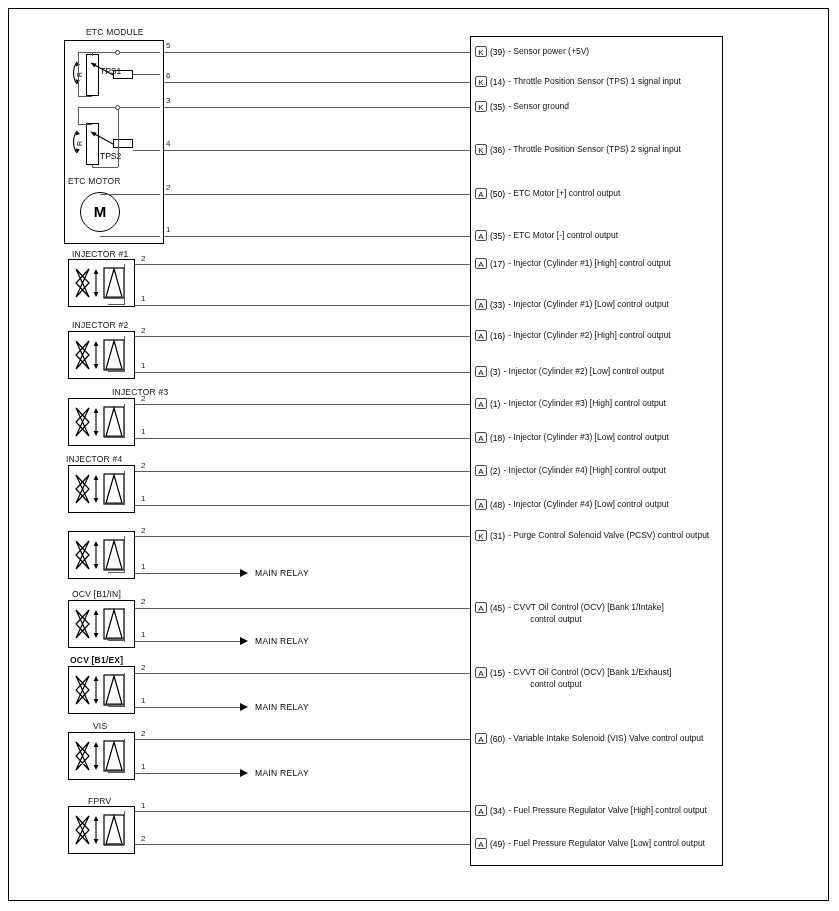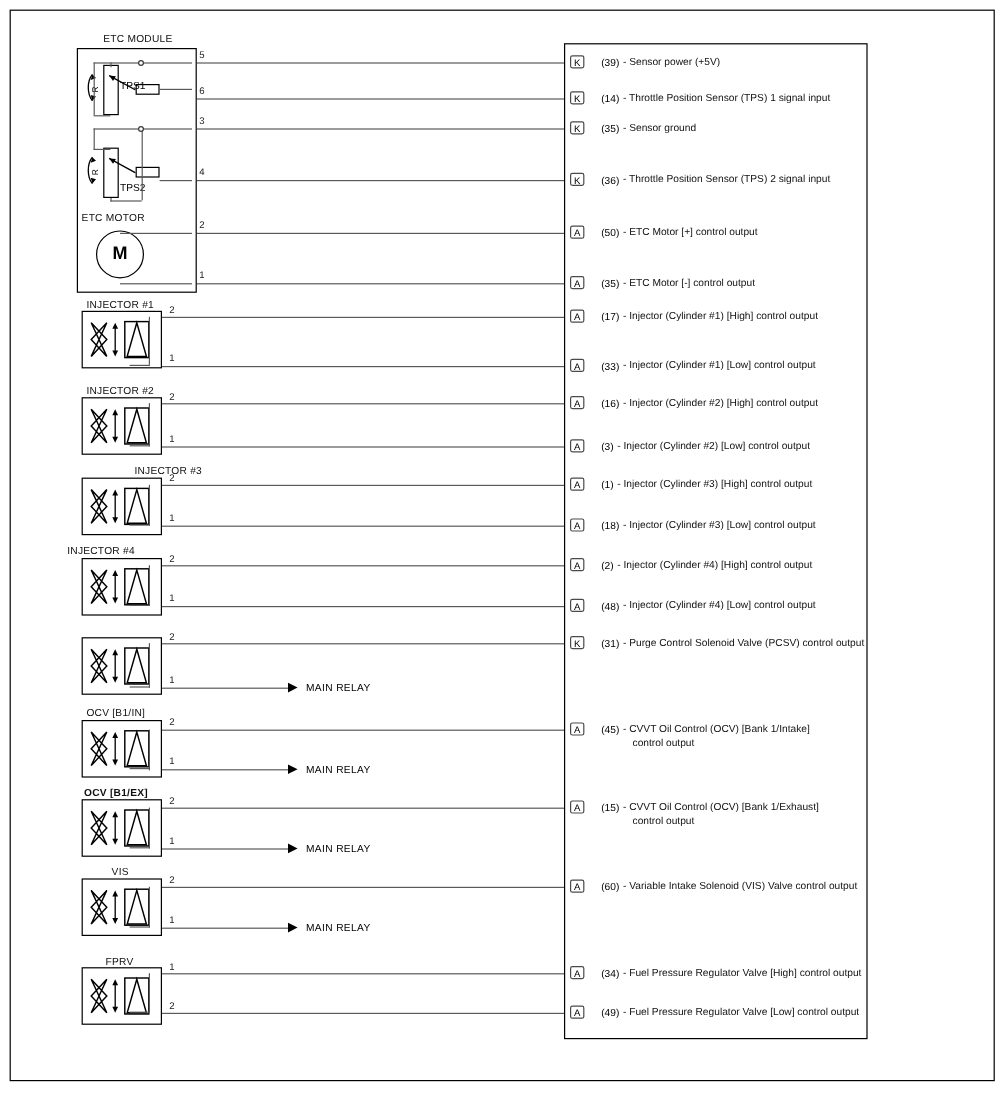--- a/index.html
+++ b/index.html
@@ -81,29 +81,29 @@
     border:1px solid #4a4a4a;
     border-radius:2px;
     font-size:8px;
     text-align:center;
     background:#fff;
     box-sizing:border-box;
   }
   .pin-num{
     font-size:8.5px;
     line-height:13px;
-    margin-left:14px;
+    margin-left:3px;
   }
   .ecm-label{
     font-size:8.5px;
     line-height:11.5px;
     margin-left:3px;
     color:#111;
   }
-  .ecm-label .l2{display:block;margin-left:8px;}
+  .ecm-label .l2{display:block;margin-left:22px;}
   
   .relay-label{
     position:absolute;
     font-size:8.5px;
     letter-spacing:.3px;
     white-space:nowrap;
   }
   .arrowhead{
     position:absolute;
     width:0;height:0;
@@ -391,21 +391,21 @@
     <path d="M24 6 l -2.4 5 l 4.8 0 z" fill="#000"></path>
     <path d="M24 34 l -2.4 -5 l 4.8 0 z" fill="#000"></path>
     <rect x="32" y="5" width="20" height="30" stroke="#000" stroke-width="1.2" fill="#fff"></rect>
     <path d="M42 6 L 34 34 L 50 34 Z" stroke="#000" stroke-width="1.2" fill="#fff"></path>
   </svg>
   <div class="vwire" style="left:124px; top:404px; height:34px;"></div>
   <div class="wire" style="left:108px; top:437px; width:17px;"></div>
   <div class="pinno" style="left:141px; top:394px;">2</div>
   <div class="pinno" style="left:141px; top:427px;">1</div>
 
-  <div class="comp-title" style="left:56px; top:454px;">INJECTOR #4</div>
+  <div class="comp-title" style="left:66px; top:454px;">INJECTOR #4</div>
   <div class="comp" style="left:68px; top:465px; width:67px; height:48px;"></div>
   <svg style="position:absolute; left:72px; top:469px;" width="60" height="40" viewBox="0 0 60 40">
     <path d="M4 6 L 17 20 L 4 34 L 17 6 L 4 20 L 17 34 Z" stroke="#000" stroke-width="1.2" fill="#fff"></path>
     <path d="M24 8 L 24 32" stroke="#000" stroke-width="1.1"></path>
     <path d="M24 6 l -2.4 5 l 4.8 0 z" fill="#000"></path>
     <path d="M24 34 l -2.4 -5 l 4.8 0 z" fill="#000"></path>
     <rect x="32" y="5" width="20" height="30" stroke="#000" stroke-width="1.2" fill="#fff"></rect>
     <path d="M42 6 L 34 34 L 50 34 Z" stroke="#000" stroke-width="1.2" fill="#fff"></path>
   </svg>
   <div class="vwire" style="left:124px; top:471px; height:34px;"></div>

